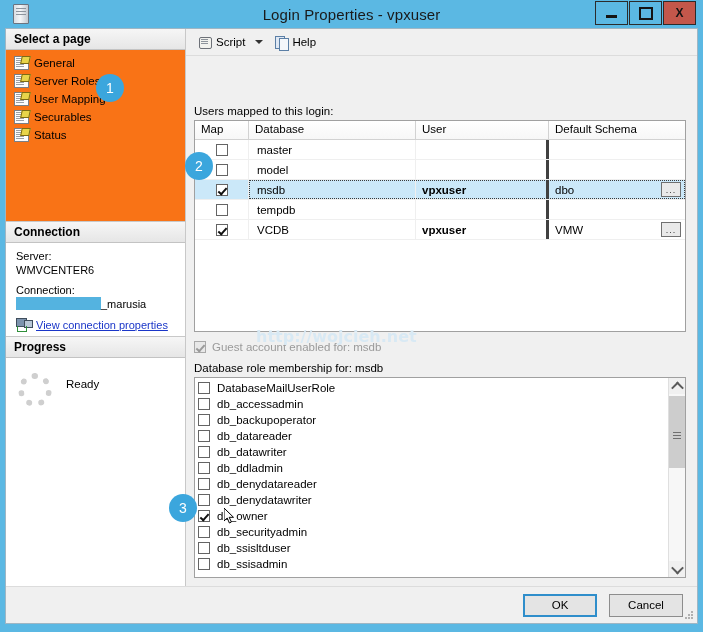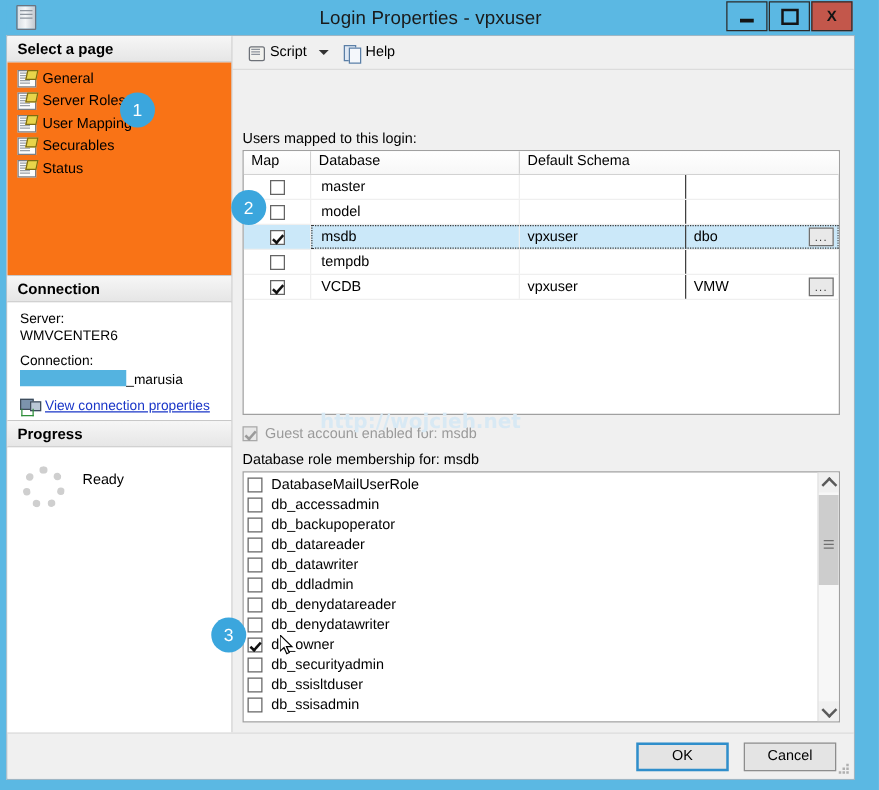--- a/index.html
+++ b/index.html
@@ -7,21 +7,21 @@
     width:703px;height:632px;overflow:hidden;
     background:#5bb8e3;
     font-family:"Liberation Sans", sans-serif;
     font-size:11px;color:#000;
     -webkit-font-smoothing:none;
   }
   .window{
     position:absolute;left:0;top:0;width:703px;height:632px;
     background:#5bb8e3;
     box-sizing:border-box;
-    padding:0 19px 8px 5px;
+    padding:0 5px 8px 5px;
   }
   
   .titlebar{
     position:relative;height:28px;background:#5bb8e3;
     display:flex;align-items:center;
   }
   .title-icon{
     width:14px;height:18px;margin-left:8px;margin-right:6px;
     background:linear-gradient(90deg,#d8dde2 0%,#f4f6f8 45%,#c3c9d0 100%);
     border:1px solid #6b7480;border-radius:1px;
@@ -154,21 +154,21 @@
   .grow{display:flex;height:19px;border-bottom:1px solid #efefef;align-items:center;position:relative;}
   .grow.selected{background:#cbe8f9;}
   .grow.selected .cell-db,.grow.selected .cell-user,.grow.selected .cell-schema{position:relative;}
   .grow.focusrow:after{
     content:"";position:absolute;left:54px;right:0;top:0;bottom:0;
     border:1px dotted #3a3a3a;pointer-events:none;box-sizing:border-box;
   }
   .cell{font-size:11.5px;box-sizing:border-box;overflow:hidden;white-space:nowrap;}
   .cell-map{width:54px;display:flex;align-items:center;justify-content:center;border-right:1px solid #efefef;height:100%;}
   .cell-db{width:167px;padding-left:8px;border-right:1px solid #efefef;height:100%;display:flex;align-items:center;text-align:center;}
-  .cell-user{width:133px;padding-left:6px;border-right:1px solid #404040;height:100%;display:flex;align-items:center;}
+  .cell-user{width:133px;padding-left:6px;border-right:3px solid #404040;height:100%;display:flex;align-items:center;font-weight:bold;}
   .cell-schema{flex:1;padding-left:6px;height:100%;display:flex;align-items:center;}
   .cb{
     width:12px;height:12px;border:1px solid #646464;background:#fff;
     display:inline-block;position:relative;box-sizing:border-box;
   }
   .cb.checked:after{
     content:"";position:absolute;left:3px;top:1px;width:3px;height:7px;
     border:solid #111;border-width:0 2px 2px 0;transform:rotate(42deg);
   }
   .ellipsis-btn{
@@ -325,20 +325,21 @@
           </div>
         </div>
 
         <div class="panel">
           <div class="field-label">Users mapped to this login:</div>
 
           <div class="grid">
             <div class="grid-head">
               <div class="gh c-map">Map</div>
               <div class="gh c-db">Database</div>
+              <div class="gh c-user">User</div>
               <div class="gh c-schema">Default Schema</div>
             </div>
 
             <div class="grow">
               <div class="cell cell-map">
                   <span class="cb"></span>
                 </div>
               <div class="cell cell-db">master</div>
               <div class="cell cell-user"></div>
               <div class="cell cell-schema"></div>

